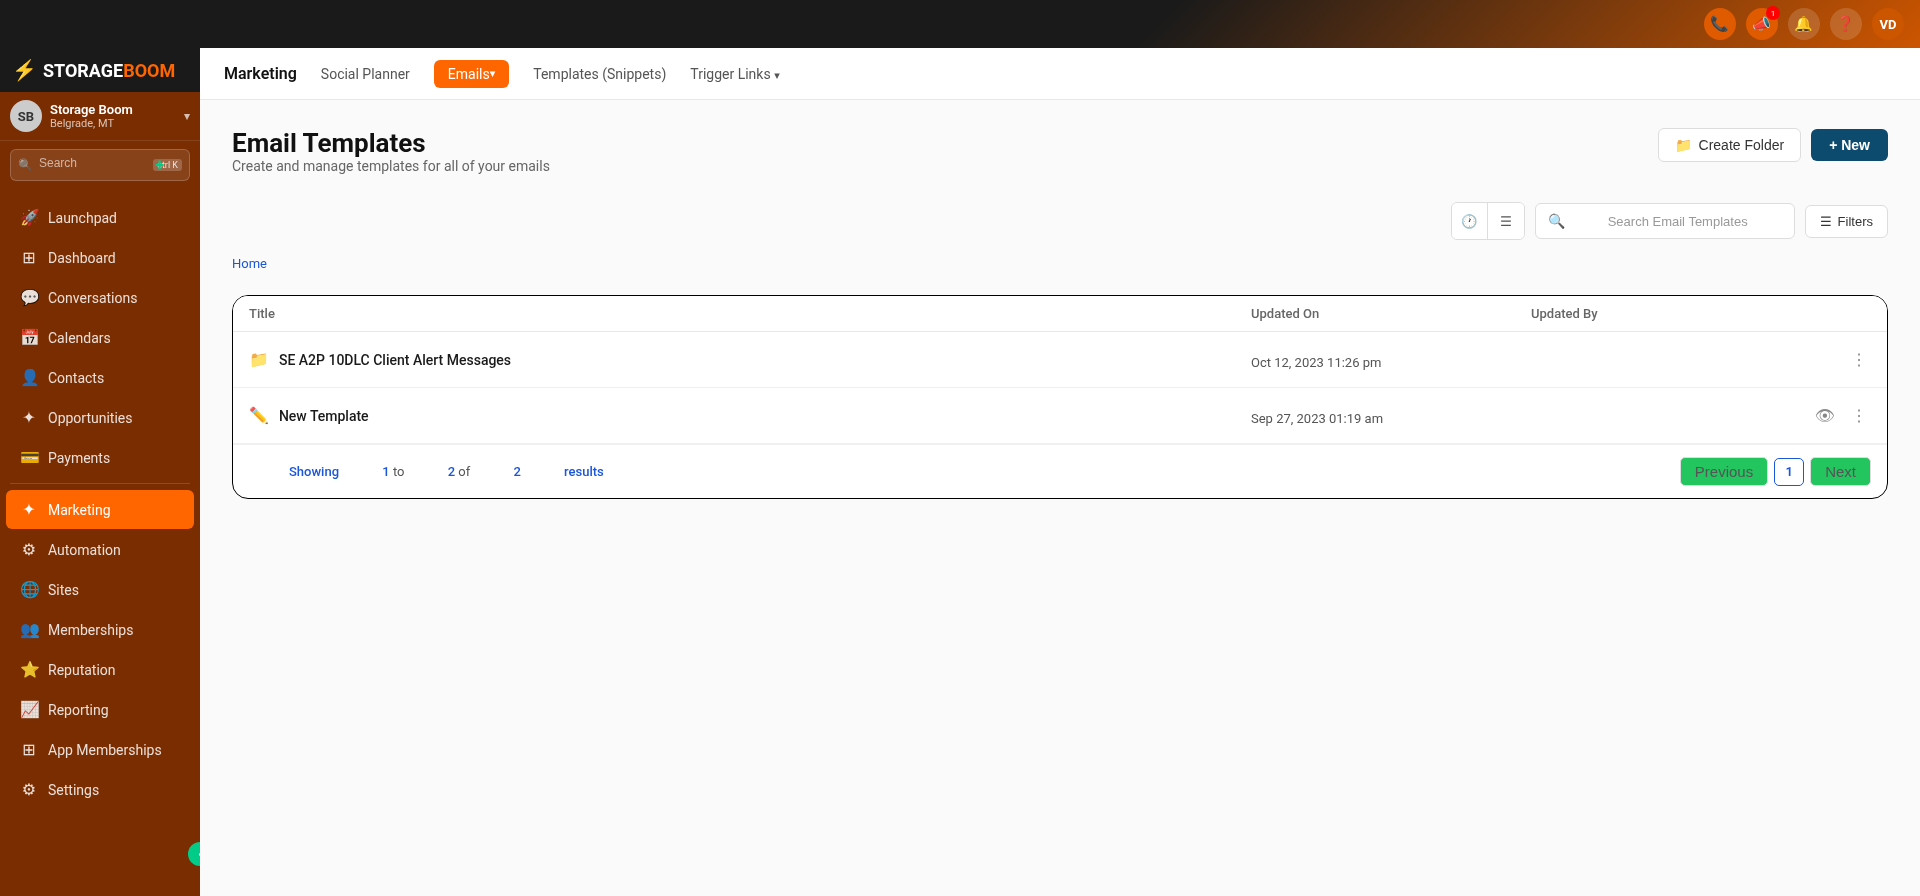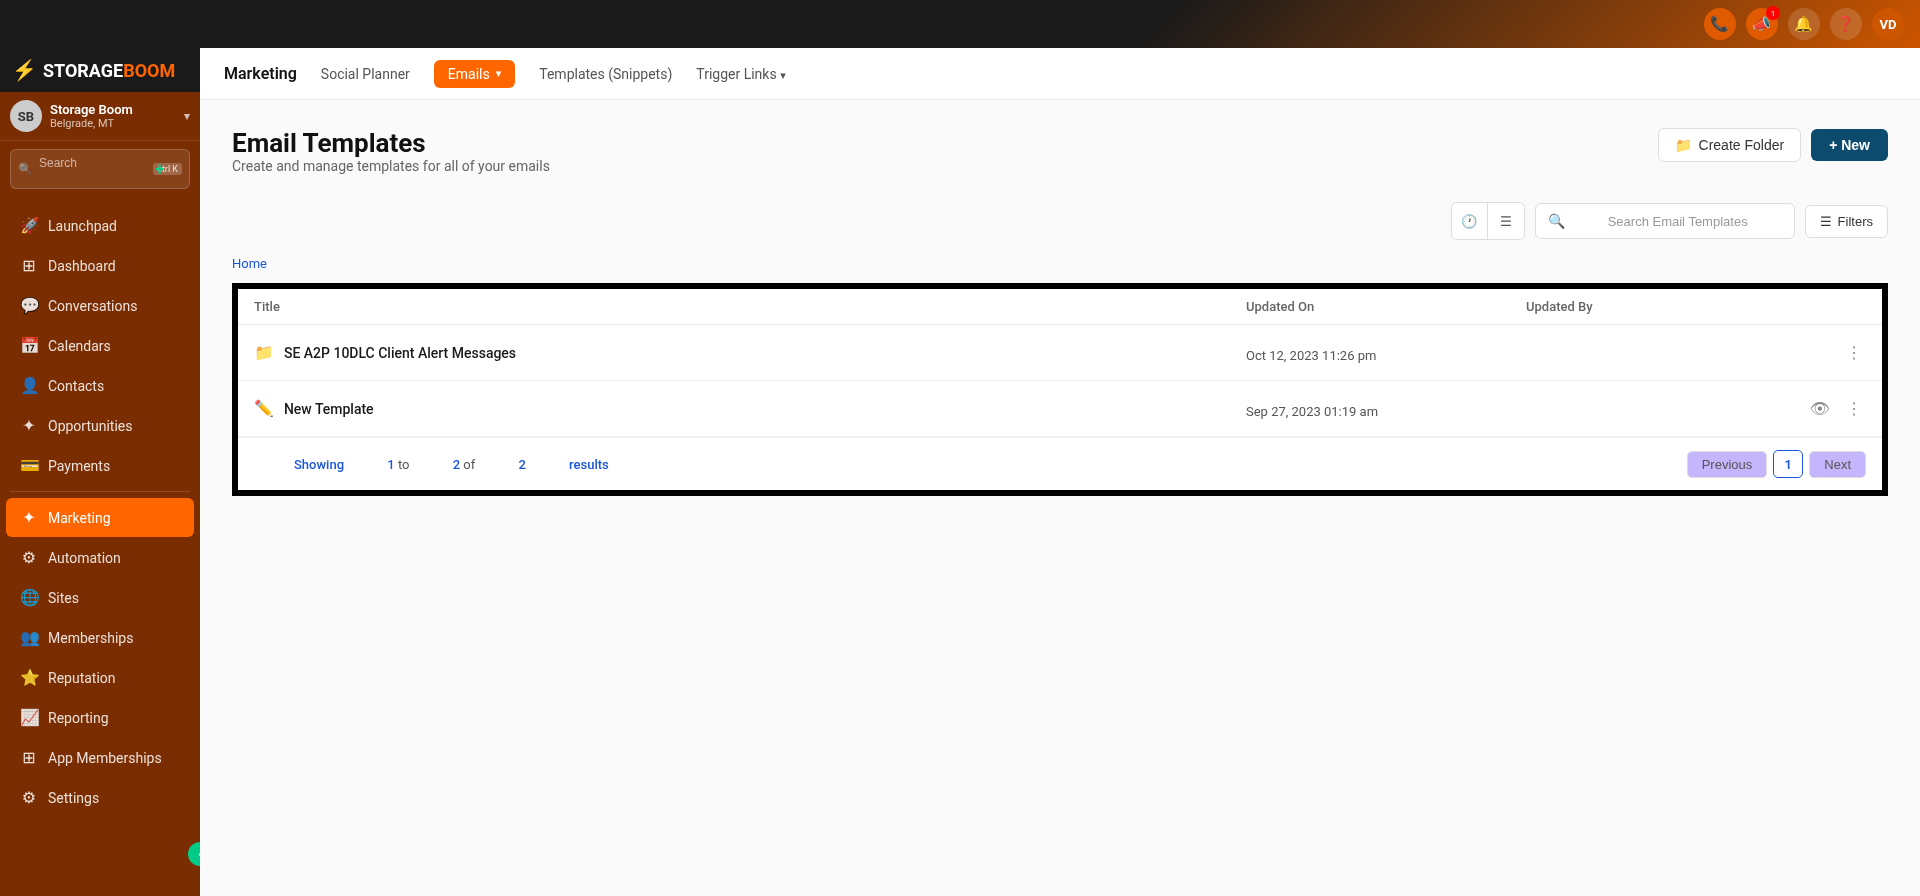--- a/index.html
+++ b/index.html
@@ -81,21 +81,21 @@
     .account-info { flex: 1; min-width: 0; }
     .account-name { font-size: 13px; font-weight: 600; color: white; white-space: nowrap; overflow: hidden; text-overflow: ellipsis; }
     .account-location { font-size: 11px; color: rgba(255,255,255,0.7); }
     .account-chevron { color: rgba(255,255,255,0.7); font-size: 12px; }
 
     .sidebar-search {
       padding: 8px 10px;
       position: relative;
     }
     .sidebar-search input {
-      width: 100%; padding: 6px 10px 18px 28px;
+      width: 100%; padding: 6px 10px 10px 28px;
       border-radius: 6px; border: 1px solid rgba(255,255,255,0.2);
       background: rgba(255,255,255,0.1); color: white;
       font-size: 12px; outline: none;
     }
     .sidebar-search input::placeholder { color: rgba(255,255,255,0.6); }
     .sidebar-search .search-icon-s {
       position: absolute; left: 18px; top: 50%; transform: translateY(-50%);
       color: rgba(255,255,255,0.6); font-size: 12px;
     }
     .sidebar-search .kbd-badge {
@@ -135,21 +135,21 @@
     .subnav {
       height: 52px; border-bottom: 1px solid #e5e7eb;
       display: flex; align-items: center; padding: 0 24px; gap: 24px;
       background: white; flex-shrink: 0;
     }
     .subnav-title { font-size: 16px; font-weight: 600; color: #111; }
     .subnav-item { font-size: 14px; color: #555; cursor: pointer; padding: 4px 0; }
     .subnav-item.active {
       background: #ff6600; color: white;
       padding: 6px 14px; border-radius: 6px;
-      display: flex; align-items: center; gap: 6px;
+      display: flex; align-items: center; 
     }
     .subnav-item .chevron { font-size: 11px; }
 
     
     .content-area { flex: 1; padding: 28px 32px; overflow-y: auto; background: #fafafa; }
 
     
     .page-header { display: flex; align-items: flex-start; justify-content: space-between; margin-bottom: 28px; }
     .page-header-left {}
     .page-title { font-size: 26px; font-weight: 700; color: #111; }
@@ -194,25 +194,25 @@
     .search-box .search-icon-m { color: #999; font-size: 14px; }
 
     .btn-filters {
       display: flex; align-items: center; gap: 6px;
       padding: 8px 14px; border: 1px solid #ddd;
       border-radius: 6px; background: white; color: #333;
       font-size: 13px; cursor: pointer;
     }
 
     
-    .breadcrumb { font-size: 13px; color: #1a56db; margin-bottom: 12px; cursor: pointer; }
+    .breadcrumb { font-size: 13px; color: #1a56db; margin-bottom: 24px; cursor: pointer; }
 
     
     .table-container {
-      background: white; border: 6px solid #000000; border-radius: 0; overflow: hidden;
+      background: white; border: 1px solid #000000; border-radius: 16px; overflow: hidden;
     }
     .table-header {
       display: grid; grid-template-columns: 1fr 280px 280px 60px;
       padding: 10px 16px; border-bottom: 1px solid #e5e7eb;
       background: white;
     }
     .table-header-cell { font-size: 13px; color: #666; font-weight: 500; }
 
     .table-row {
       display: grid; grid-template-columns: 1fr 280px 280px 60px;
@@ -231,21 +231,21 @@
     
     .table-footer {
       display: flex; align-items: center; justify-content: space-between;
       padding: 12px 16px; border-top: 1px solid #f0f0f0;
     }
     .showing-text { font-size: 13px; color: #555; }
     .showing-text span { color: #1a56db; font-weight: 500; margin-left: 40px; }
     .pagination { display: flex; align-items: center; gap: 6px; }
     .page-btn {
       padding: 5px 14px; border: 1px solid #ddd; border-radius: 5px;
-      background: #c4b5fd; font-size: 13px; color: #555; cursor: pointer;
+      background: #22c55e; font-size: 15px; color: #555; cursor: pointer;
     }
     .page-num {
       width: 30px; height: 28px; display: flex; align-items: center; justify-content: center;
       border: 1px solid #1a56db; border-radius: 5px;
       background: white; color: #1a56db; font-size: 13px; cursor: pointer; font-weight: 600;
     }
   </style>
 </head>
 <body>
 

